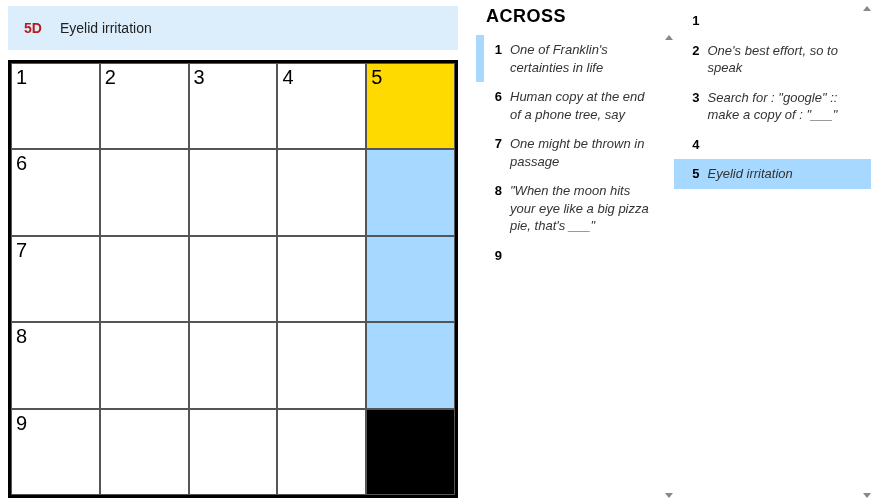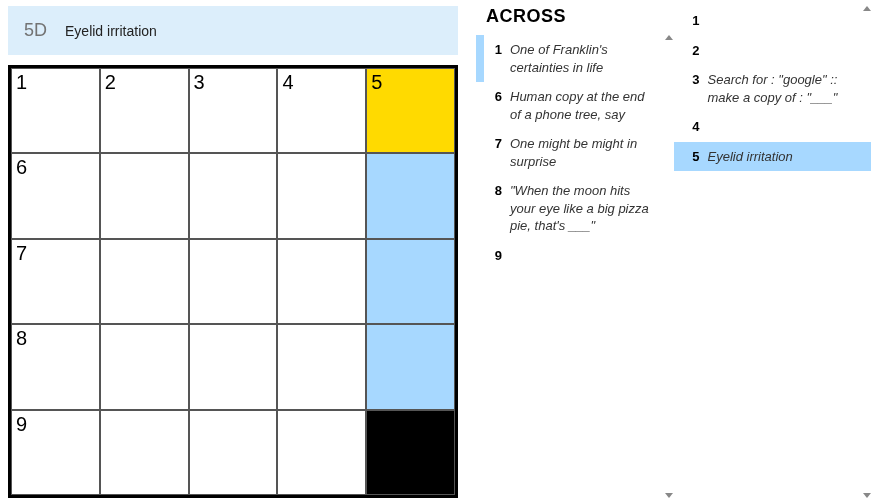--- a/index.html
+++ b/index.html
@@ -1,20 +1,20 @@
 <!DOCTYPE html>
 <html><head>
 <meta charset="utf-8">
 <style>
   * { box-sizing: border-box; margin: 0; padding: 0; }
   body { font-family: Arial, Helvetica, sans-serif; background: #fff; }
   .wrap { display: flex; width: 879px; height: 504px; padding: 6px 8px; gap: 18px; }
   .left { width: 450px; display: flex; flex-direction: column; }
   .clue-bar { background: #dceefb; padding: 14px 16px; display: flex; align-items: center; gap: 18px; margin-bottom: 10px; }
-  .clue-bar .num { font-weight: 400; font-size: 18px; color: #737373; }
+  .clue-bar .num { font-weight: 700; font-size: 14px; color: #b91c1c; }
   .clue-bar .txt { font-size: 14px; color: #222; }
   .grid { border: 3px solid #000; display: grid; grid-template-columns: repeat(5, 1fr); grid-template-rows: repeat(5, 1fr); flex: 1; }
   .cell { border: 0.5px solid #555; position: relative; background: #fff; }
   .cell .n { position: absolute; top: 2px; left: 4px; font-size: 20px; font-weight: 400; color: #000; font-family: Arial, sans-serif; }
   .cell.selected { background: #ffda00; }
   .cell.highlight { background: #a7d8ff; }
   .cell.black { background: #000; }
   .lists { flex: 1; display: flex; gap: 0; }
   .col { flex: 1; display: flex; flex-direction: column; position: relative; }
   .col h3 { font-size: 18px; font-weight: 700; letter-spacing: 0.5px; padding: 0 0 8px 10px; color: #000; }
@@ -93,21 +93,21 @@
             <li class="related">
               <span class="cn">1</span>
               <span class="ct">One of Franklin's certainties in life</span>
             </li>
             <li>
               <span class="cn">6</span>
               <span class="ct">Human copy at the end of a phone tree, say</span>
             </li>
             <li>
               <span class="cn">7</span>
-              <span class="ct">One might be might in surprise</span>
+              <span class="ct">One might be thrown in passage</span>
             </li>
             <li>
               <span class="cn">8</span>
               <span class="ct">"When the moon hits your eye like a big pizza pie, that's ___"</span>
             </li>
             <li>
               <span class="cn">9</span>
             </li>
           </ol>
         <div class="scrollbar">
@@ -117,20 +117,21 @@
       </div>
     </div>
     <div class="col">
       <div class="scroll">
         <ol id="down-list">
             <li>
               <span class="cn">1</span>
             </li>
             <li>
               <span class="cn">2</span>
+              <span class="ct">One's best effort, so to speak</span>
             </li>
             <li>
               <span class="cn">3</span>
               <span class="ct">Search for : "google" :: make a copy of : "___"</span>
             </li>
             <li>
               <span class="cn">4</span>
             </li>
             <li class="active">
               <span class="cn">5</span>

